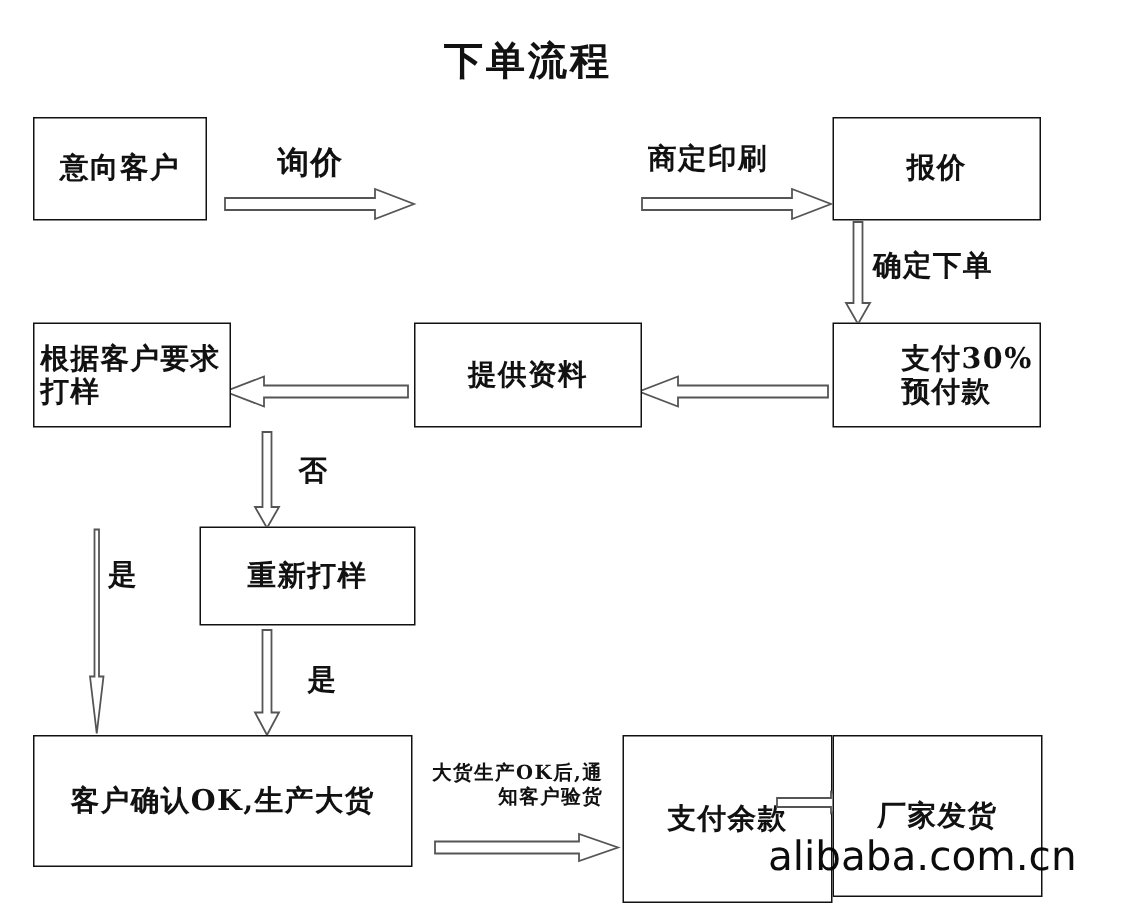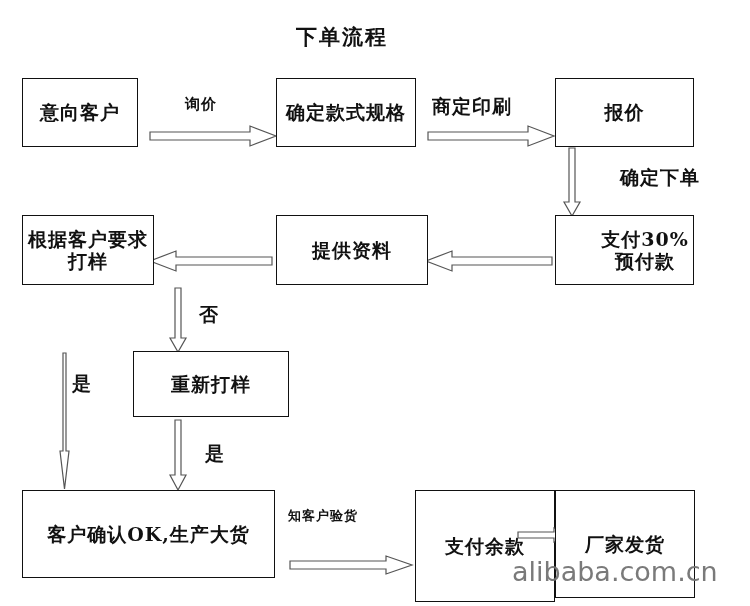--- a/index.html
+++ b/index.html
@@ -19,21 +19,20 @@
     overflow: hidden;
   }
   .node {
     position: absolute;
     border: 1.5px solid #111111;
     background: #ffffff;
     box-sizing: border-box;
     display: flex;
     align-items: center;
     justify-content: center;
-    text-align: center;
     font-family: "DejaVu Serif", "Liberation Serif", serif;
     font-weight: bold;
     color: #111111;
     line-height: 1.18;
     letter-spacing: 1px;
     padding: 2px 4px;
   }
   .label {
     position: absolute;
     font-family: "DejaVu Serif", "Liberation Serif", serif;
@@ -56,50 +55,49 @@
   }
   .arrow-svg polygon, .arrow-svg path {
     fill: #ffffff;
     stroke: #555555;
     stroke-width: 1.2;
     stroke-linejoin: miter;
   }
   .watermark {
     position: absolute;
     font-family: "DejaVu Sans", "Liberation Sans", sans-serif;
-    color: #737373;
+    color: #000000;
     font-weight: normal;
     letter-spacing: 0px;
     opacity: 0.95;
   }
 </style>
 </head>
 <body>
 
 <div id="canvas">
 
-  <div class="title" style="left:296px; top:23px; font-size:21px;">下单流程</div>
+  <div class="title" style="left:296px; top:23px; font-size:26px;">下单流程</div>
 
   <div class="node" style="left:22px; top:78px; width:116px; height:69px; font-size:19px;">意向客户</div>
 
-  <div class="label" style="left:185px; top:95px; font-size:15px;text-align:center;">询价</div>
+  <div class="label" style="left:185px; top:95px; font-size:21px;text-align:center;">询价</div>
   <svg class="arrow-svg" style="left:150px; top:125px;" width="126" height="22" viewBox="0 0 126 22">
     <polygon points="0,7 100,7 100,1 126,11 100,21 100,15 0,15"></polygon>
   </svg>
 
-  <div class="node" style="left:276px; top:78px; width:140px; height:69px; font-size:19px;">确定款式规格</div>
 
   <div class="label" style="left:432px; top:95px; font-size:19px;">商定印刷</div>
   <svg class="arrow-svg" style="left:428px; top:125px;" width="126" height="22" viewBox="0 0 126 22">
     <polygon points="0,7 100,7 100,1 126,11 100,21 100,15 0,15"></polygon>
   </svg>
 
   <div class="node" style="left:555px; top:78px; width:139px; height:69px; font-size:19px;">报价</div>
 
-  <div class="label" style="left:582px; top:166px; font-size:19px;margin-left:38px;">确定下单</div>
+  <div class="label" style="left:582px; top:166px; font-size:19px;">确定下单</div>
   <svg class="arrow-svg" style="left:563px; top:148px;" width="20" height="68" viewBox="0 0 20 68">
     <polygon points="6,0 12,0 12,54 17,54 9,68 1,54 6,54"></polygon>
   </svg>
 
   <div class="node" style="left:555px; top:215px; width:139px; height:70px; font-size:19px;padding-left:45px;">支付30%预付款</div>
 
   <svg class="arrow-svg" style="left:424px; top:250px;" width="128" height="22" viewBox="0 0 128 22">
     <polygon points="128,7 28,7 28,1 2,11 28,21 28,15 128,15"></polygon>
   </svg>
 
@@ -109,36 +107,37 @@
     <polygon points="124,7 28,7 28,1 2,11 28,21 28,15 124,15"></polygon>
   </svg>
 
   <div class="node" style="left:22px; top:215px; width:132px; height:70px; font-size:19px;">根据客户要求打样</div>
 
   <div class="label" style="left:199px; top:303px; font-size:19px;">否</div>
   <svg class="arrow-svg" style="left:169px; top:288px;" width="20" height="64" viewBox="0 0 20 64">
     <polygon points="6,0 12,0 12,50 17,50 9,64 1,50 6,50"></polygon>
   </svg>
 
-  <div class="node" style="left:133px; top:351px; width:156px; height:66px; font-size:19px;">重新打样</div>
+  <div class="node" style="left:133px; top:351px; width:144px; height:66px; font-size:19px;">重新打样</div>
 
   <div class="label" style="left:72px; top:372px; font-size:19px;">是</div>
   <svg class="arrow-svg" style="left:58px; top:353px;" width="14" height="136" viewBox="0 0 14 136">
     <polygon points="5,0 8,0 8,98 11,98 6.5,136 2,98 5,98"></polygon>
   </svg>
 
   <div class="label" style="left:205px; top:442px; font-size:19px;">是</div>
   <svg class="arrow-svg" style="left:169px; top:420px;" width="20" height="70" viewBox="0 0 20 70">
     <polygon points="6,0 12,0 12,55 17,55 9,70 1,55 6,55"></polygon>
   </svg>
 
   <div class="node" style="left:22px; top:490px; width:253px; height:88px; font-size:19px;">客户确认OK,生产大货</div>
 
   <div class="label" style="left:288px; top:508px; font-size:13px; text-align:center;">
-    <div style="text-align:left;">知客户验货</div>
+    <div>大货生产OK后,通</div>
+    <div style="text-align:right;">知客户验货</div>
   </div>
   <svg class="arrow-svg" style="left:290px; top:555px;" width="122" height="20" viewBox="0 0 122 20">
     <polygon points="0,6 96,6 96,1 122,10 96,19 96,14 0,14"></polygon>
   </svg>
 
   <div class="node" style="left:415px; top:490px; width:140px; height:112px; font-size:19px;">支付余款</div>
 
   <svg class="arrow-svg" style="left:518px; top:527px;" width="52" height="16" viewBox="0 0 52 16">
     <polygon points="0,5 36,5 36,1 52,8 36,15 36,11 0,11"></polygon>
   </svg>

